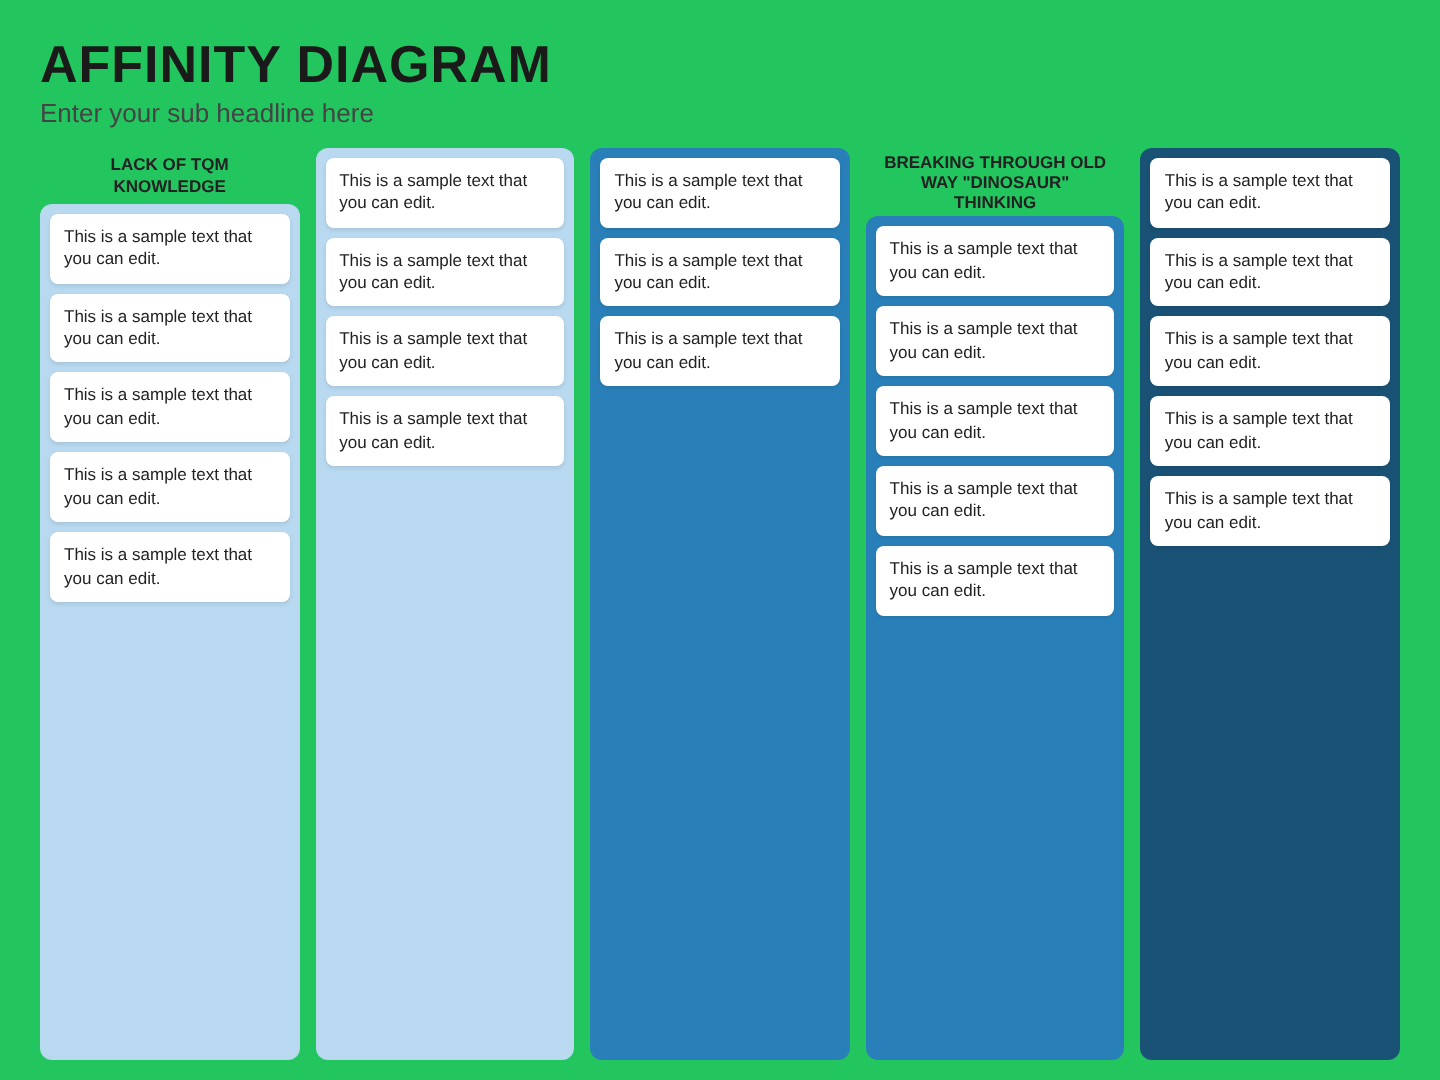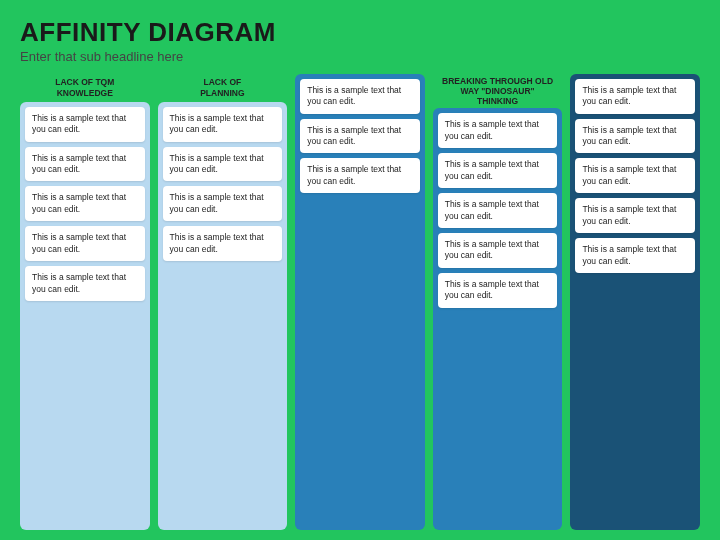--- a/index.html
+++ b/index.html
@@ -75,36 +75,35 @@
       color: #222;
       line-height: 1.35;
       box-shadow: 0 1px 2px rgba(0,0,0,0.1);
     }
   </style>
 </head>
 <body>
 
 <div class="page">
   <div class="title">AFFINITY DIAGRAM</div>
-  <div class="subtitle">Enter that sub headline here</div>
+  <div class="subtitle">Enter your sub headline here</div>
   <div class="columns-area">
 
     <div class="column">
       <div class="col-header">LACK OF TQM<br>KNOWLEDGE</div>
       <div class="col-body light-blue">
         <div class="card">This is a sample text that you can edit.</div>
         <div class="card">This is a sample text that you can edit.</div>
         <div class="card">This is a sample text that you can edit.</div>
         <div class="card">This is a sample text that you can edit.</div>
         <div class="card">This is a sample text that you can edit.</div>
       </div>
     </div>
 
     <div class="column">
-      <div class="col-header">LACK OF<br>PLANNING</div>
       <div class="col-body light-blue">
         <div class="card">This is a sample text that you can edit.</div>
         <div class="card">This is a sample text that you can edit.</div>
         <div class="card">This is a sample text that you can edit.</div>
         <div class="card">This is a sample text that you can edit.</div>
       </div>
     </div>
 
     <div class="column">
       <div class="col-body medium-blue">

